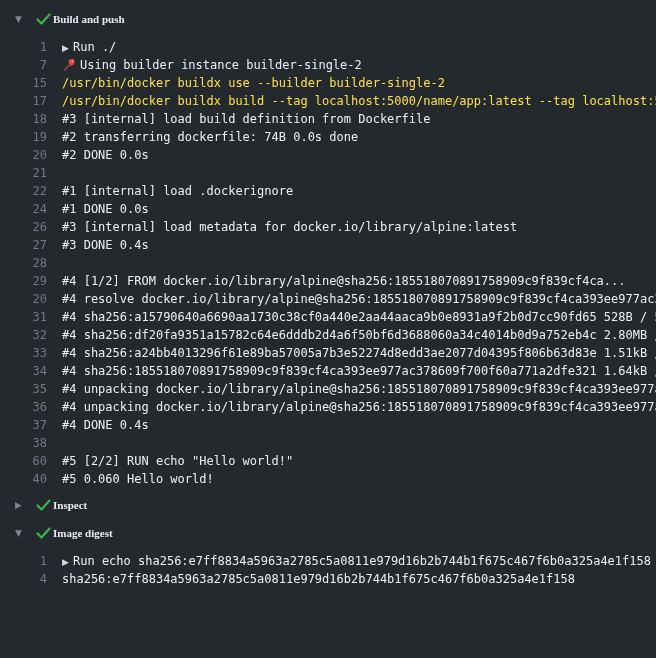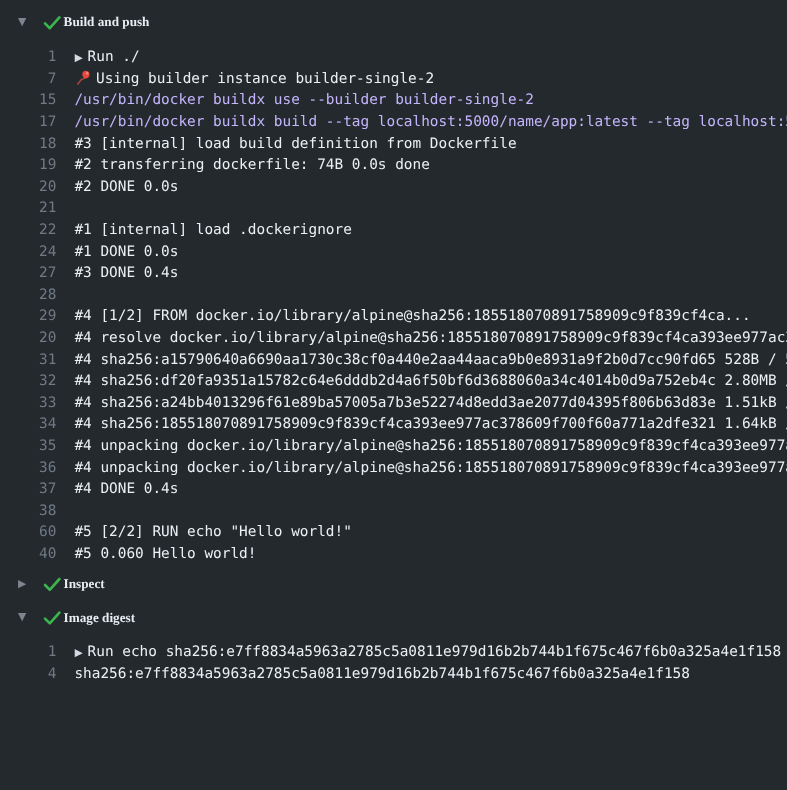--- a/index.html
+++ b/index.html
@@ -65,21 +65,21 @@
     color: #6f7a85;
     cursor: pointer;
   }
   .line-content {
     margin-left: 15px;
     color: #ecf0f4;
     white-space: pre;
     overflow: hidden;
     flex: 1;
   }
-  .line-content.cmd { color: #c4b5fd; }
+  .line-content.cmd { color: #fde047; }
   .play-icon {
     display: inline-block;
     width: 11px;
     font-family: "DejaVu Sans", sans-serif;
     font-size: 9px;
     color: #d3dae1;
   }
   .emoji-icon {
     display: inline-block;
     width: 18px;
@@ -111,20 +111,21 @@
                 <circle cx="10.6" cy="3.1" r="1" fill="#f08d7e"></circle>
               </svg></span><span>Using builder instance builder-single-2</span></span></div>
         <div class="log-line"><span class="line-num">15</span><span class="line-content cmd"><span>/usr/bin/docker buildx use --builder builder-single-2</span></span></div>
         <div class="log-line"><span class="line-num">17</span><span class="line-content cmd"><span>/usr/bin/docker buildx build --tag localhost:5000/name/app:latest --tag localhost:50</span></span></div>
         <div class="log-line"><span class="line-num">18</span><span class="line-content"><span>#3 [internal] load build definition from Dockerfile</span></span></div>
         <div class="log-line"><span class="line-num">19</span><span class="line-content"><span>#2 transferring dockerfile: 74B 0.0s done</span></span></div>
         <div class="log-line"><span class="line-num">20</span><span class="line-content"><span>#2 DONE 0.0s</span></span></div>
         <div class="log-line"><span class="line-num">21</span><span class="line-content"><span></span></span></div>
         <div class="log-line"><span class="line-num">22</span><span class="line-content"><span>#1 [internal] load .dockerignore</span></span></div>
         <div class="log-line"><span class="line-num">24</span><span class="line-content"><span>#1 DONE 0.0s</span></span></div>
+        <div class="log-line"><span class="line-num">26</span><span class="line-content"><span>#3 [internal] load metadata for docker.io/library/alpine:latest</span></span></div>
         <div class="log-line"><span class="line-num">27</span><span class="line-content"><span>#3 DONE 0.4s</span></span></div>
         <div class="log-line"><span class="line-num">28</span><span class="line-content"><span></span></span></div>
         <div class="log-line"><span class="line-num">29</span><span class="line-content"><span>#4 [1/2] FROM docker.io/library/alpine@sha256:185518070891758909c9f839cf4ca...</span></span></div>
         <div class="log-line"><span class="line-num">20</span><span class="line-content"><span>#4 resolve docker.io/library/alpine@sha256:185518070891758909c9f839cf4ca393ee977ac378</span></span></div>
         <div class="log-line"><span class="line-num">31</span><span class="line-content"><span>#4 sha256:a15790640a6690aa1730c38cf0a440e2aa44aaca9b0e8931a9f2b0d7cc90fd65 528B / 52</span></span></div>
         <div class="log-line"><span class="line-num">32</span><span class="line-content"><span>#4 sha256:df20fa9351a15782c64e6dddb2d4a6f50bf6d3688060a34c4014b0d9a752eb4c 2.80MB / 2</span></span></div>
         <div class="log-line"><span class="line-num">33</span><span class="line-content"><span>#4 sha256:a24bb4013296f61e89ba57005a7b3e52274d8edd3ae2077d04395f806b63d83e 1.51kB / 1</span></span></div>
         <div class="log-line"><span class="line-num">34</span><span class="line-content"><span>#4 sha256:185518070891758909c9f839cf4ca393ee977ac378609f700f60a771a2dfe321 1.64kB / 1</span></span></div>
         <div class="log-line"><span class="line-num">35</span><span class="line-content"><span>#4 unpacking docker.io/library/alpine@sha256:185518070891758909c9f839cf4ca393ee977ac</span></span></div>
         <div class="log-line"><span class="line-num">36</span><span class="line-content"><span>#4 unpacking docker.io/library/alpine@sha256:185518070891758909c9f839cf4ca393ee977ac</span></span></div>

